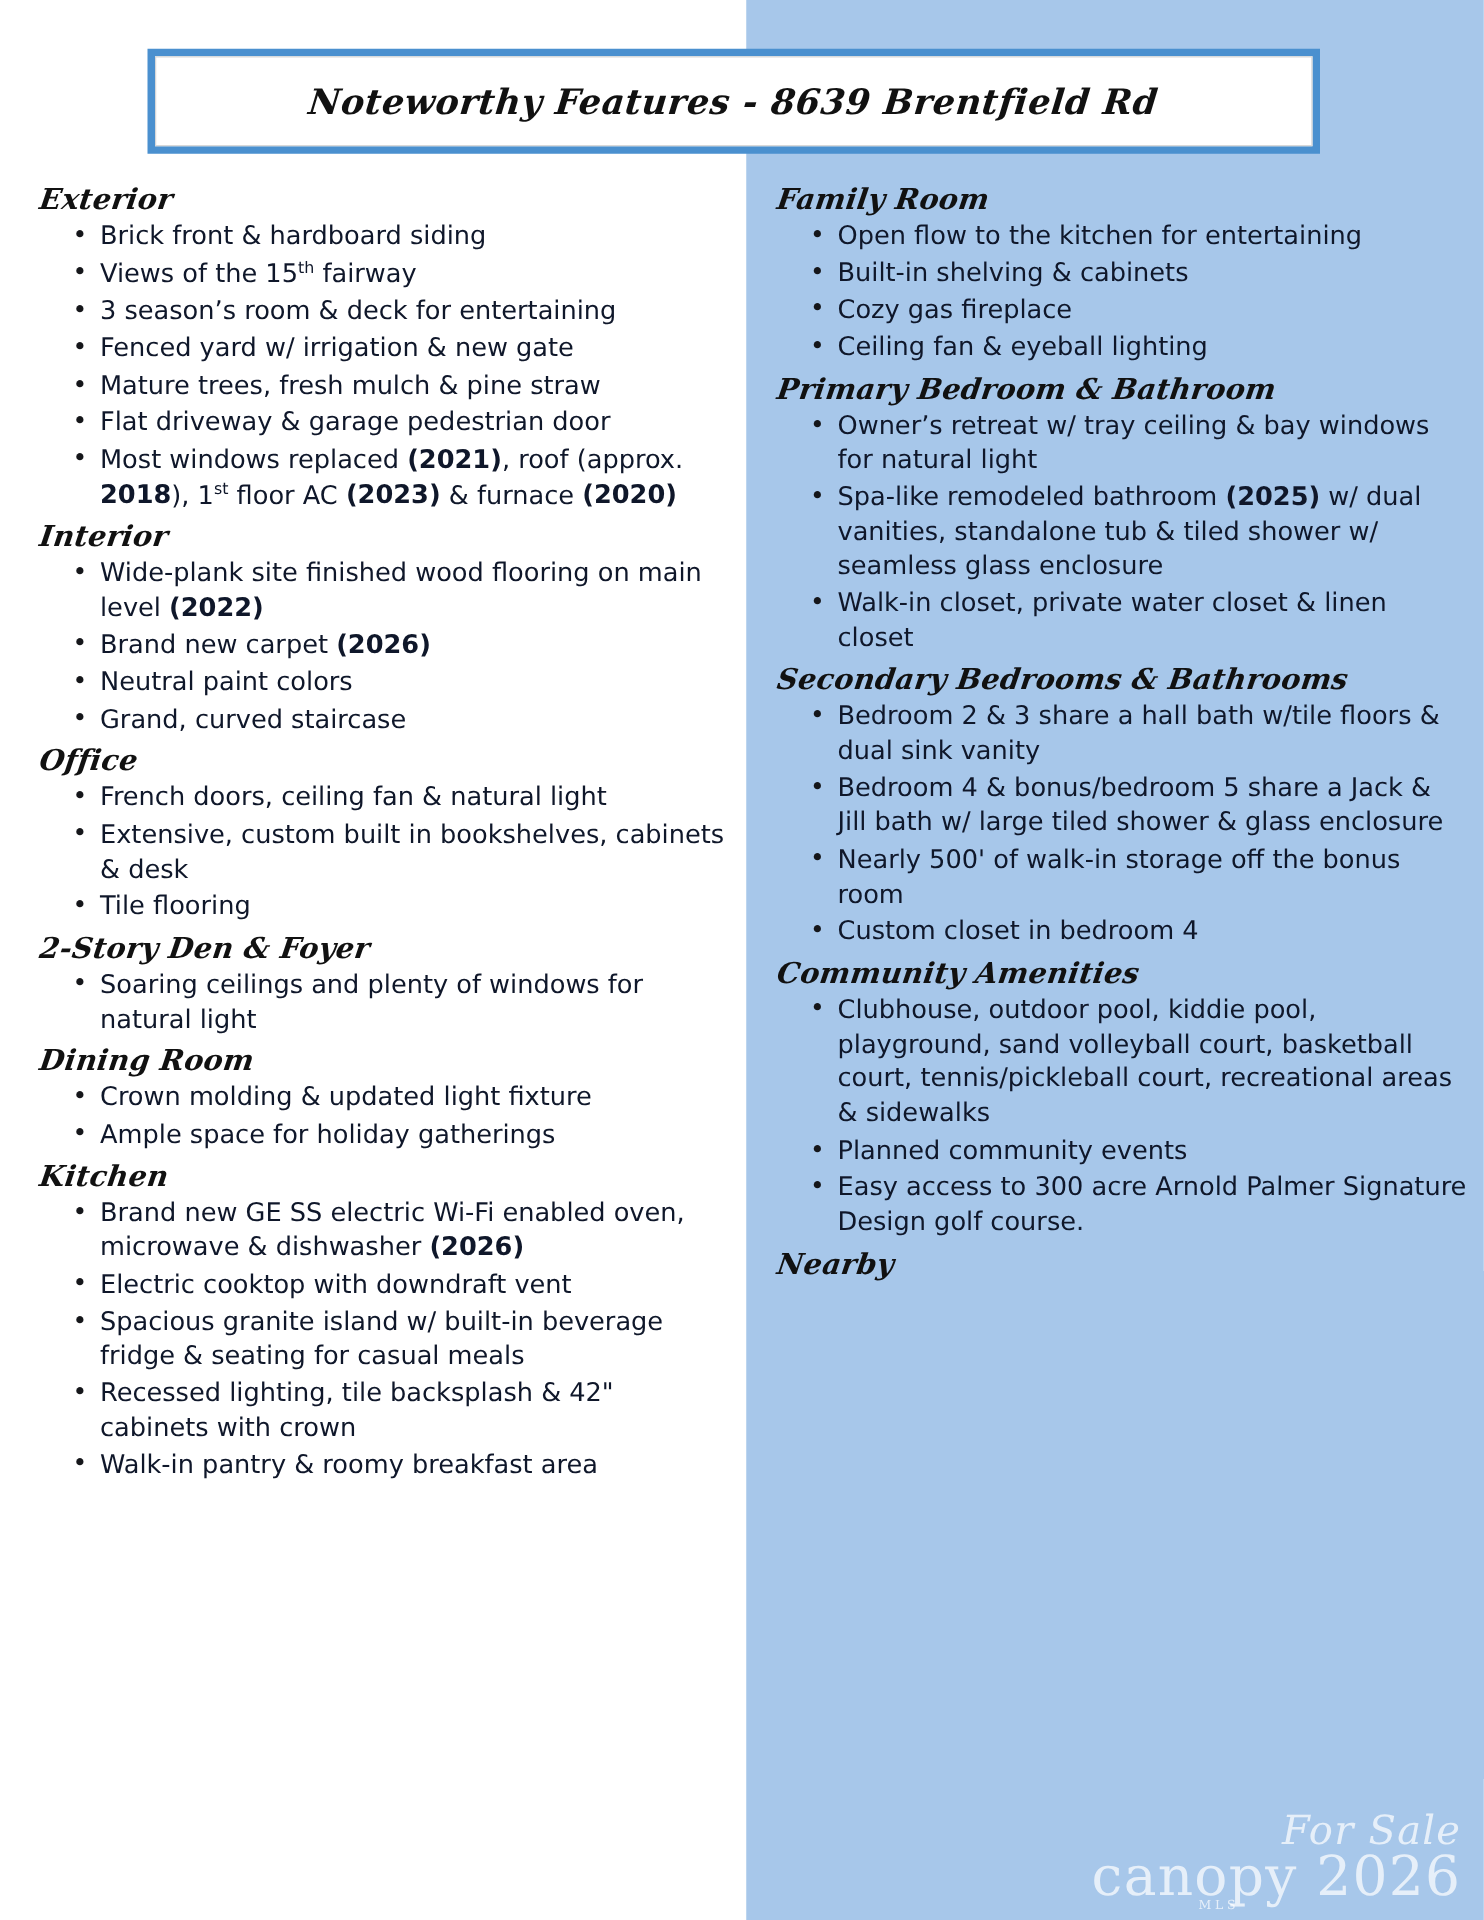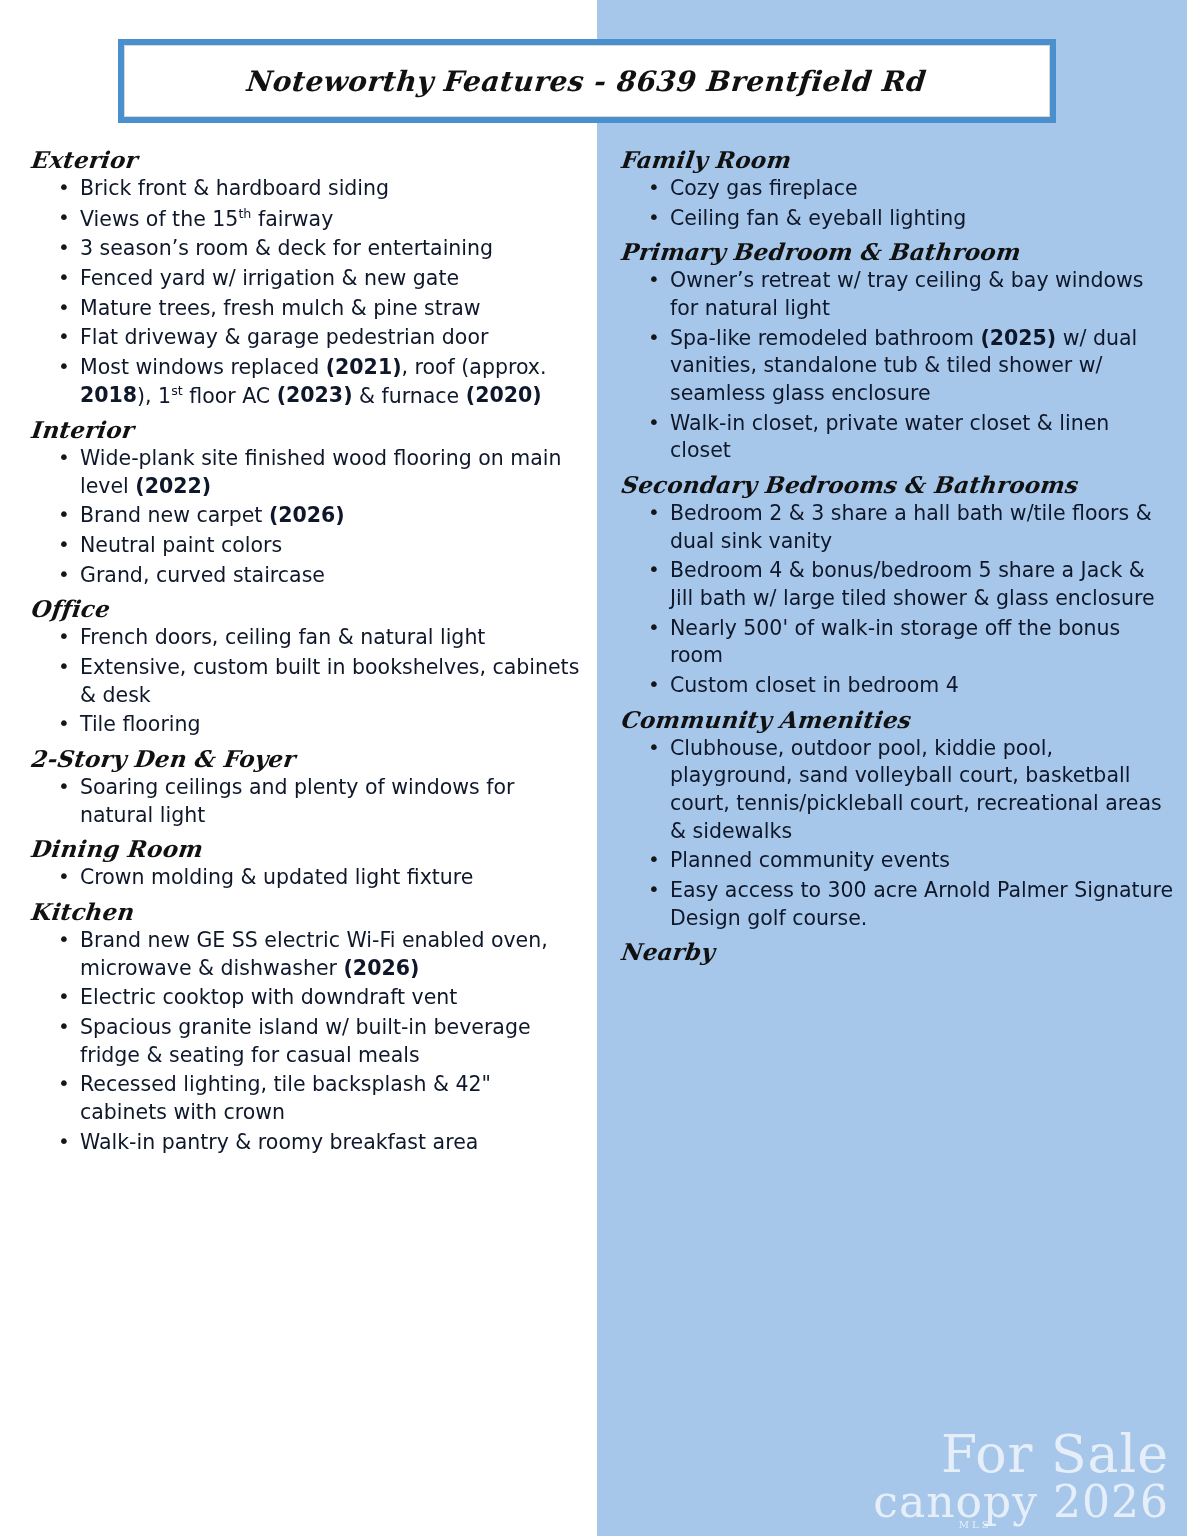--- a/index.html
+++ b/index.html
@@ -118,21 +118,22 @@
     position: absolute;
     right: 18px;
     bottom: 6px;
     text-align: right;
     color: rgba(255,255,255,0.72);
     font-family: "DejaVu Serif", serif;
     pointer-events: none;
     line-height: 1.0;
   }
   .wm-line1 {
-    font-size: 52px;
+    font-size: 32px;
+    font-style: italic;
     letter-spacing: 1px;
   }
   .wm-line2 {
     font-size: 44px;
     letter-spacing: 1px;
   }
   .wm-line3 {
     font-size: 10px;
     letter-spacing: 3px;
     margin-top: -4px;
@@ -186,37 +187,40 @@
       <div class="section">
         <div class="section-heading">2-Story Den &amp; Foyer</div>
         <ul class="features">
           <li>Soaring ceilings and plenty of windows for natural light</li>
         </ul>
       </div>
       <div class="section">
         <div class="section-heading">Dining Room</div>
         <ul class="features">
           <li>Crown molding &amp; updated light fixture</li>
+          <li>Ample space for holiday gatherings</li>
         </ul>
       </div>
       <div class="section">
         <div class="section-heading">Kitchen</div>
         <ul class="features">
           <li>Brand new GE SS electric Wi-Fi enabled oven, microwave &amp; dishwasher <b>(2026)</b></li>
           <li>Electric cooktop with downdraft vent</li>
           <li>Spacious granite island w/ built-in beverage fridge &amp; seating for casual meals</li>
           <li>Recessed lighting, tile backsplash &amp; 42" cabinets with crown</li>
           <li>Walk-in pantry &amp; roomy breakfast area</li>
         </ul>
       </div>
     </div>
   <div class="column col-right right-col">
       <div class="section">
         <div class="section-heading">Family Room</div>
         <ul class="features">
+          <li>Open flow to the kitchen for entertaining</li>
+          <li>Built-in shelving &amp; cabinets</li>
           <li>Cozy gas fireplace</li>
           <li>Ceiling fan &amp; eyeball lighting</li>
         </ul>
       </div>
       <div class="section">
         <div class="section-heading">Primary Bedroom &amp; Bathroom</div>
         <ul class="features">
           <li>Owner’s retreat w/ tray ceiling &amp; bay windows for natural light</li>
           <li>Spa-like remodeled bathroom <b>(2025)</b> w/ dual vanities, standalone tub &amp; tiled shower w/ seamless glass enclosure</li>
           <li>Walk-in closet, private water closet &amp; linen closet</li>

